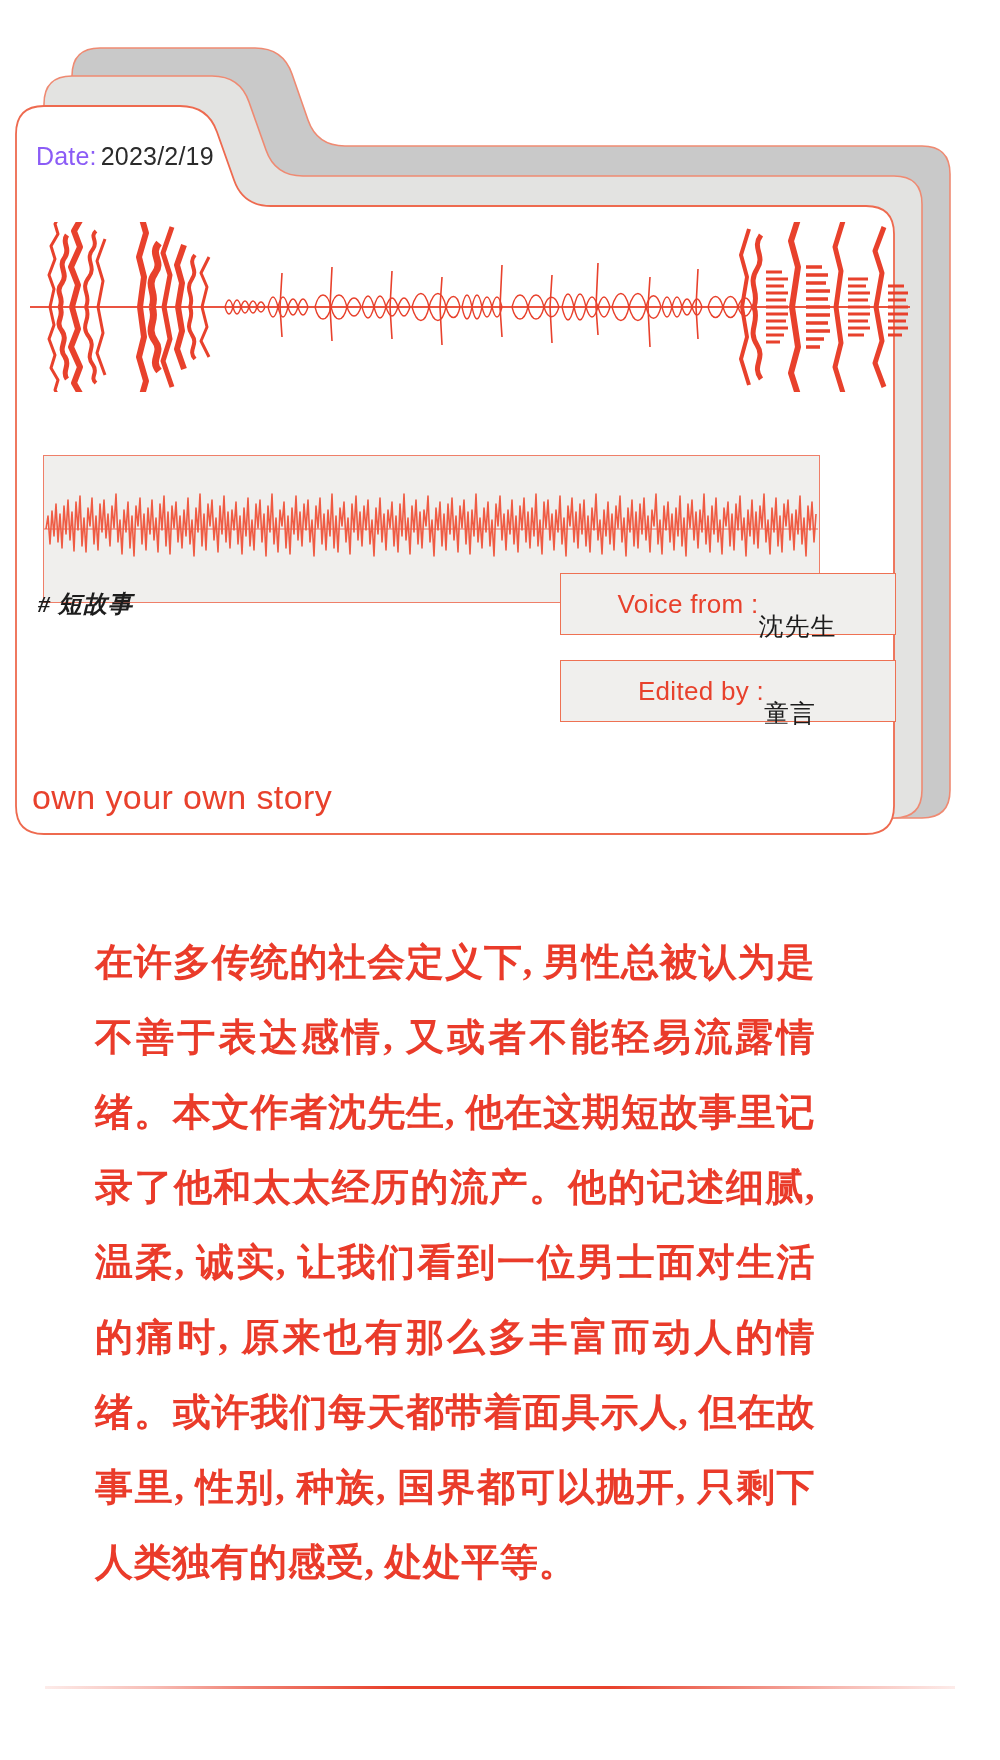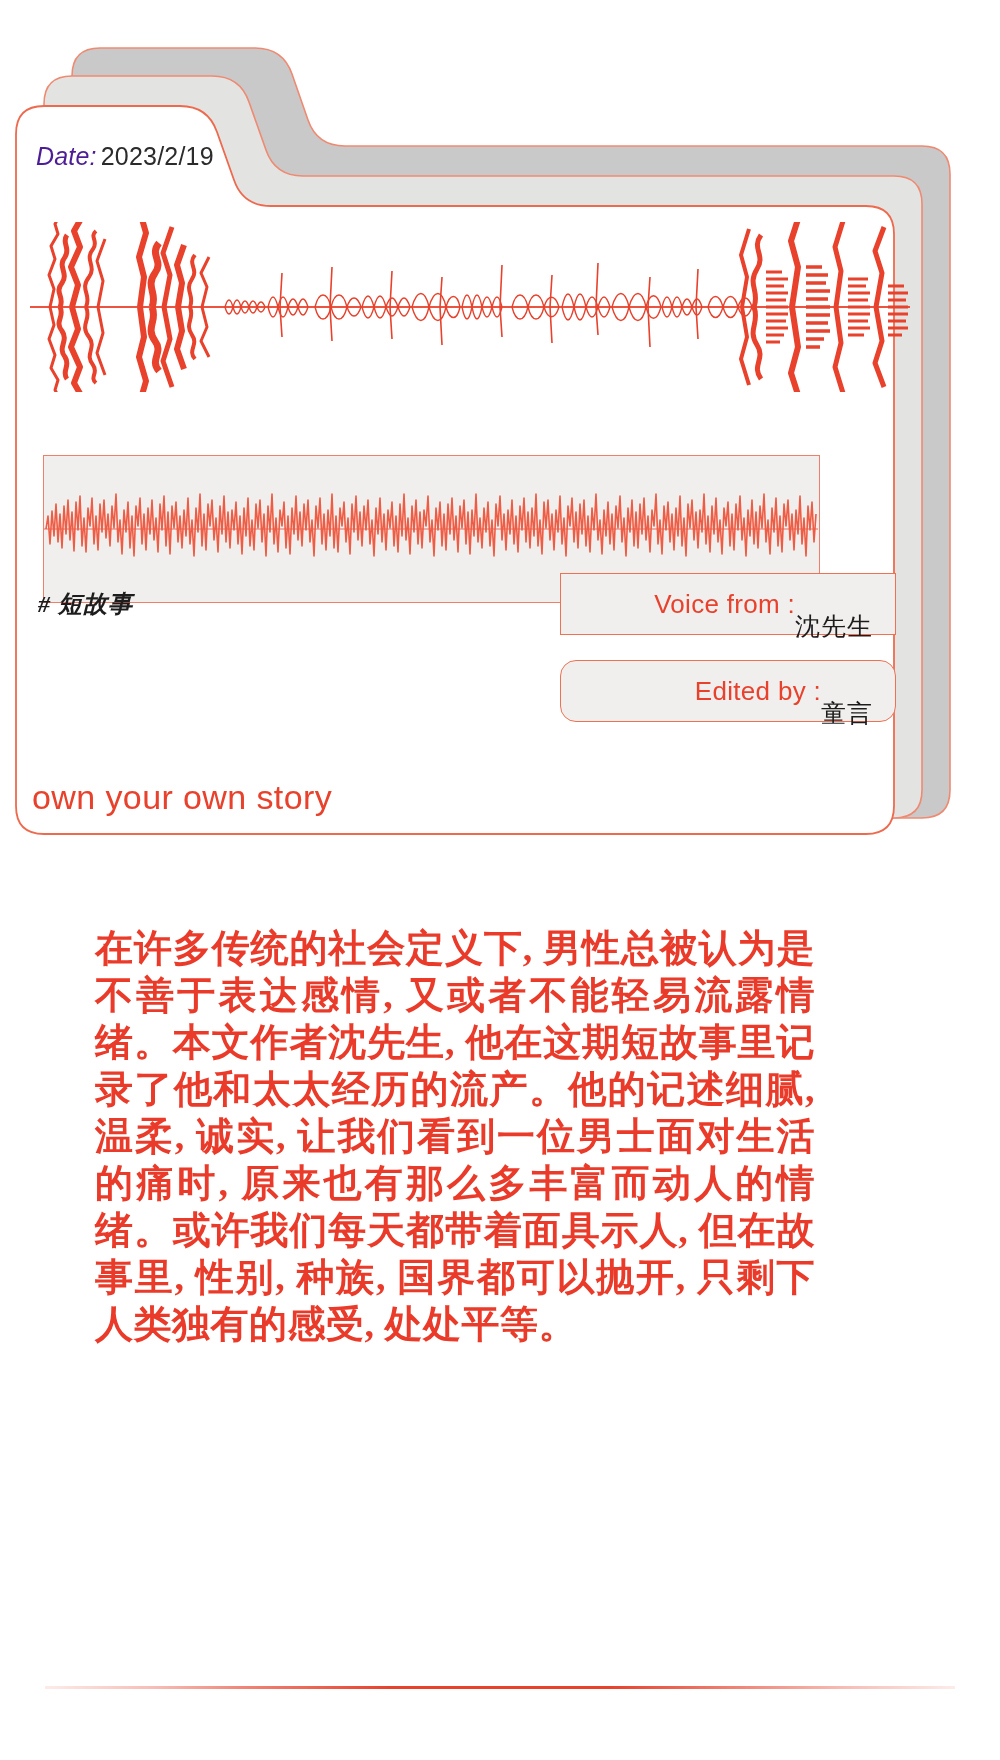--- a/index.html
+++ b/index.html
@@ -31,21 +31,21 @@
     position: absolute;
     left: 36px;
     top: 142px;
     font-size: 25px;
     letter-spacing: 0.2px;
     white-space: nowrap;
     display: flex;
     align-items: baseline;
     gap: 4px;
   }
-  .card-date .lbl { color: #4c1d95; font-style: italic; }
+  .card-date .lbl { color: #8b5cf6; }
   .card-date .val { color: #2b2b2b; }
 
   
   .wave-big {
     position: absolute;
     left: 30px;
     top: 222px;
     width: 880px;
     height: 170px;
   }
@@ -81,25 +81,25 @@
   .meta-box {
     position: absolute;
     left: 560px;
     width: 336px;
     height: 62px;
     background: #f0efed;
     border: 1.6px solid #ee7153;
     box-sizing: border-box;
     display: flex;
     align-items: center;
-    justify-content: flex-end;
+    justify-content: center;
     padding: 0 22px 0 20px;
   }
   .meta-box.voice { top: 573px; }
-  .meta-box.edited { top: 660px; border-radius: 16px; }
+  .meta-box.edited { top: 660px; }
   .meta-label {
     color: #e8412c;
     font-size: 26px;
     letter-spacing: 0.3px;
     white-space: nowrap;
   }
   .meta-value {
     color: #1c1c1c;
     font-size: 25px;
     font-family: "Liberation Serif", "DejaVu Serif", serif;
@@ -122,21 +122,21 @@
   
   .body-copy {
     position: absolute;
     left: 95px;
     top: 925px;
     width: 720px;
     color: #ea3b2a;
     font-family: "Liberation Serif", "DejaVu Serif", serif;
     font-weight: bold;
     font-size: 38px;
-    line-height: 47px;
+    line-height: 75px;
     letter-spacing: 0.5px;
     text-align: justify;
     text-justify: inter-character;
   }
 
   
   .divider {
     position: absolute;
     left: 45px;
     top: 1686px;

